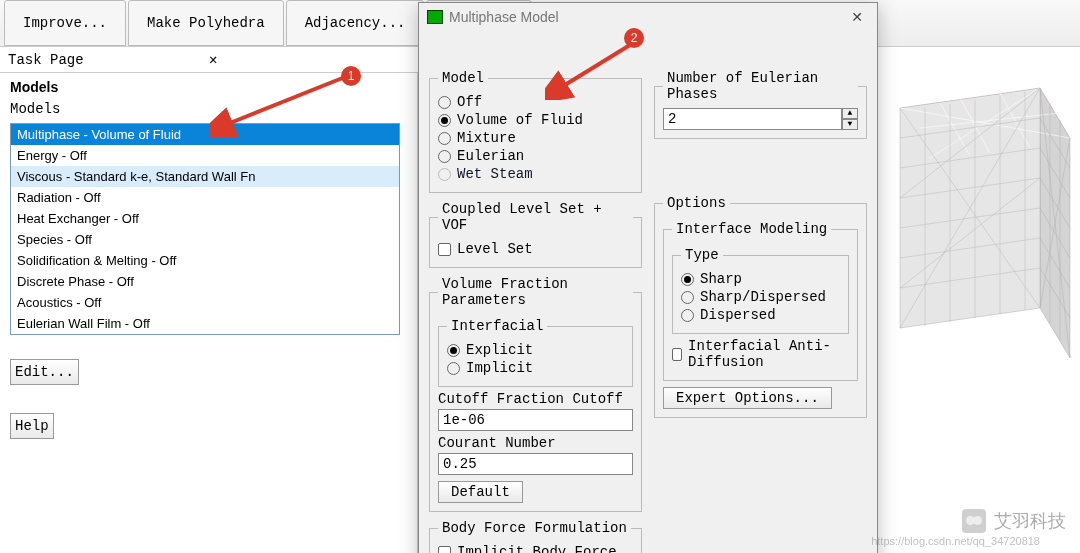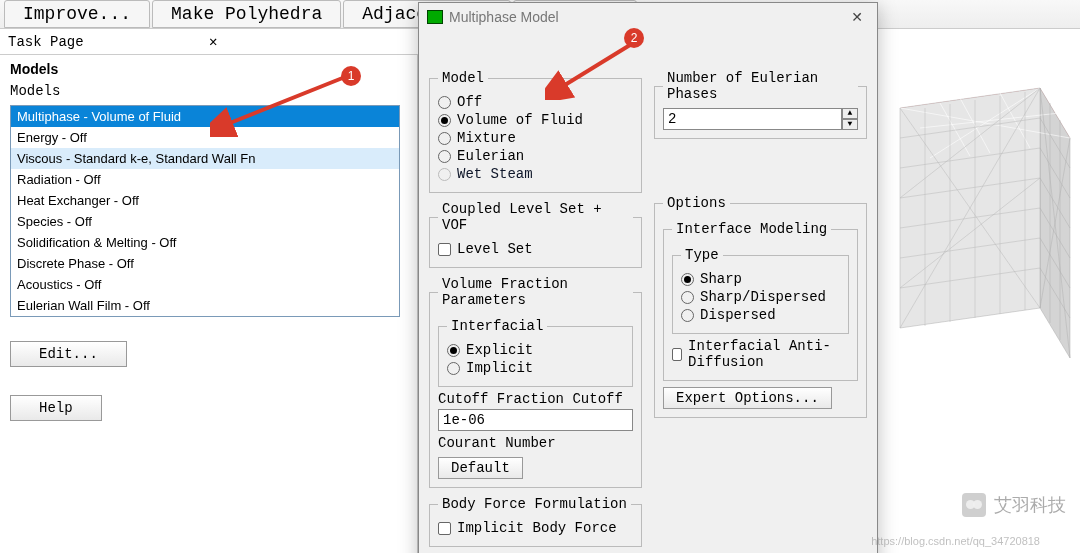--- a/index.html
+++ b/index.html
@@ -15,26 +15,26 @@
 
   
   .menubar {
     display: flex;
     gap: 2px;
     padding: 0 4px;
     border-bottom: 1px solid #ccc;
     background: linear-gradient(#f8f8f8,#eee);
   }
   .menubar .menu-item {
-    padding: 3px 18px;
+    padding: 14px 18px;
     border: 1px solid #bbb;
     border-radius: 3px 3px 0 0;
     background: #f6f6f6;
     font-family: "Courier New", monospace;
-    font-size: 18px;
+    font-size: 14px;
     cursor: pointer;
     white-space: nowrap;
   }
 
   .task-page-bar {
     display: flex;
     justify-content: space-between;
     align-items: center;
     border-bottom: 1px solid #ccc;
     padding: 4px 8px;
@@ -76,21 +76,21 @@
     color: #fff;
   }
   .row.alt {
     background: #d9ecfb;
   }
 
   .btn {
     display: inline-block;
     border: 1px solid #999;
     background: linear-gradient(#fff,#e9e9e9);
-    padding: 4px 28px;
+    padding: 4px 4px;
     font-family: "Courier New", monospace;
     font-size: 14px;
     cursor: pointer;
   }
   .btn.small { padding: 2px 12px; }
   .btn.primary {
     background: #2094e6;
     border-color: #2094e6;
     color: #fff;
   }
@@ -237,21 +237,21 @@
     top: 58px;
     width: 210px;
     height: 340px;
     z-index: 10;
   }
 
   
   .watermark {
     position: absolute;
     right: 14px;
-    bottom: 36px;
+    bottom: 20px;
     z-index: 90;
     color: rgba(150,150,150,.8);
     font-size: 18px;
     display: flex;
     align-items: center;
     gap: 8px;
   }
   .watermark .wm-icon {
     width: 24px; height: 24px;
     border-radius: 4px;
@@ -391,20 +391,21 @@
             </div>
             <div class="radio-row">
               <span class="radio-dot"></span>
               <span>Implicit</span>
             </div>
           </fieldset>
 
           <div class="field-label">Cutoff Fraction Cutoff</div>
           <input class="text-input" value="1e-06" style="">
           <div class="field-label" style="margin-top:4px">Courant Number</div>
+          <input class="text-input" value="0.25" style="">
           <div style="margin-top:6px">
             <span class="btn small">Default</span>
           </div>
         </fieldset>
 
         <fieldset>
           <legend>Body Force Formulation</legend>
           <div class="check-row">
             <span class="chkbox"></span>
             <span>Implicit Body Force</span>

